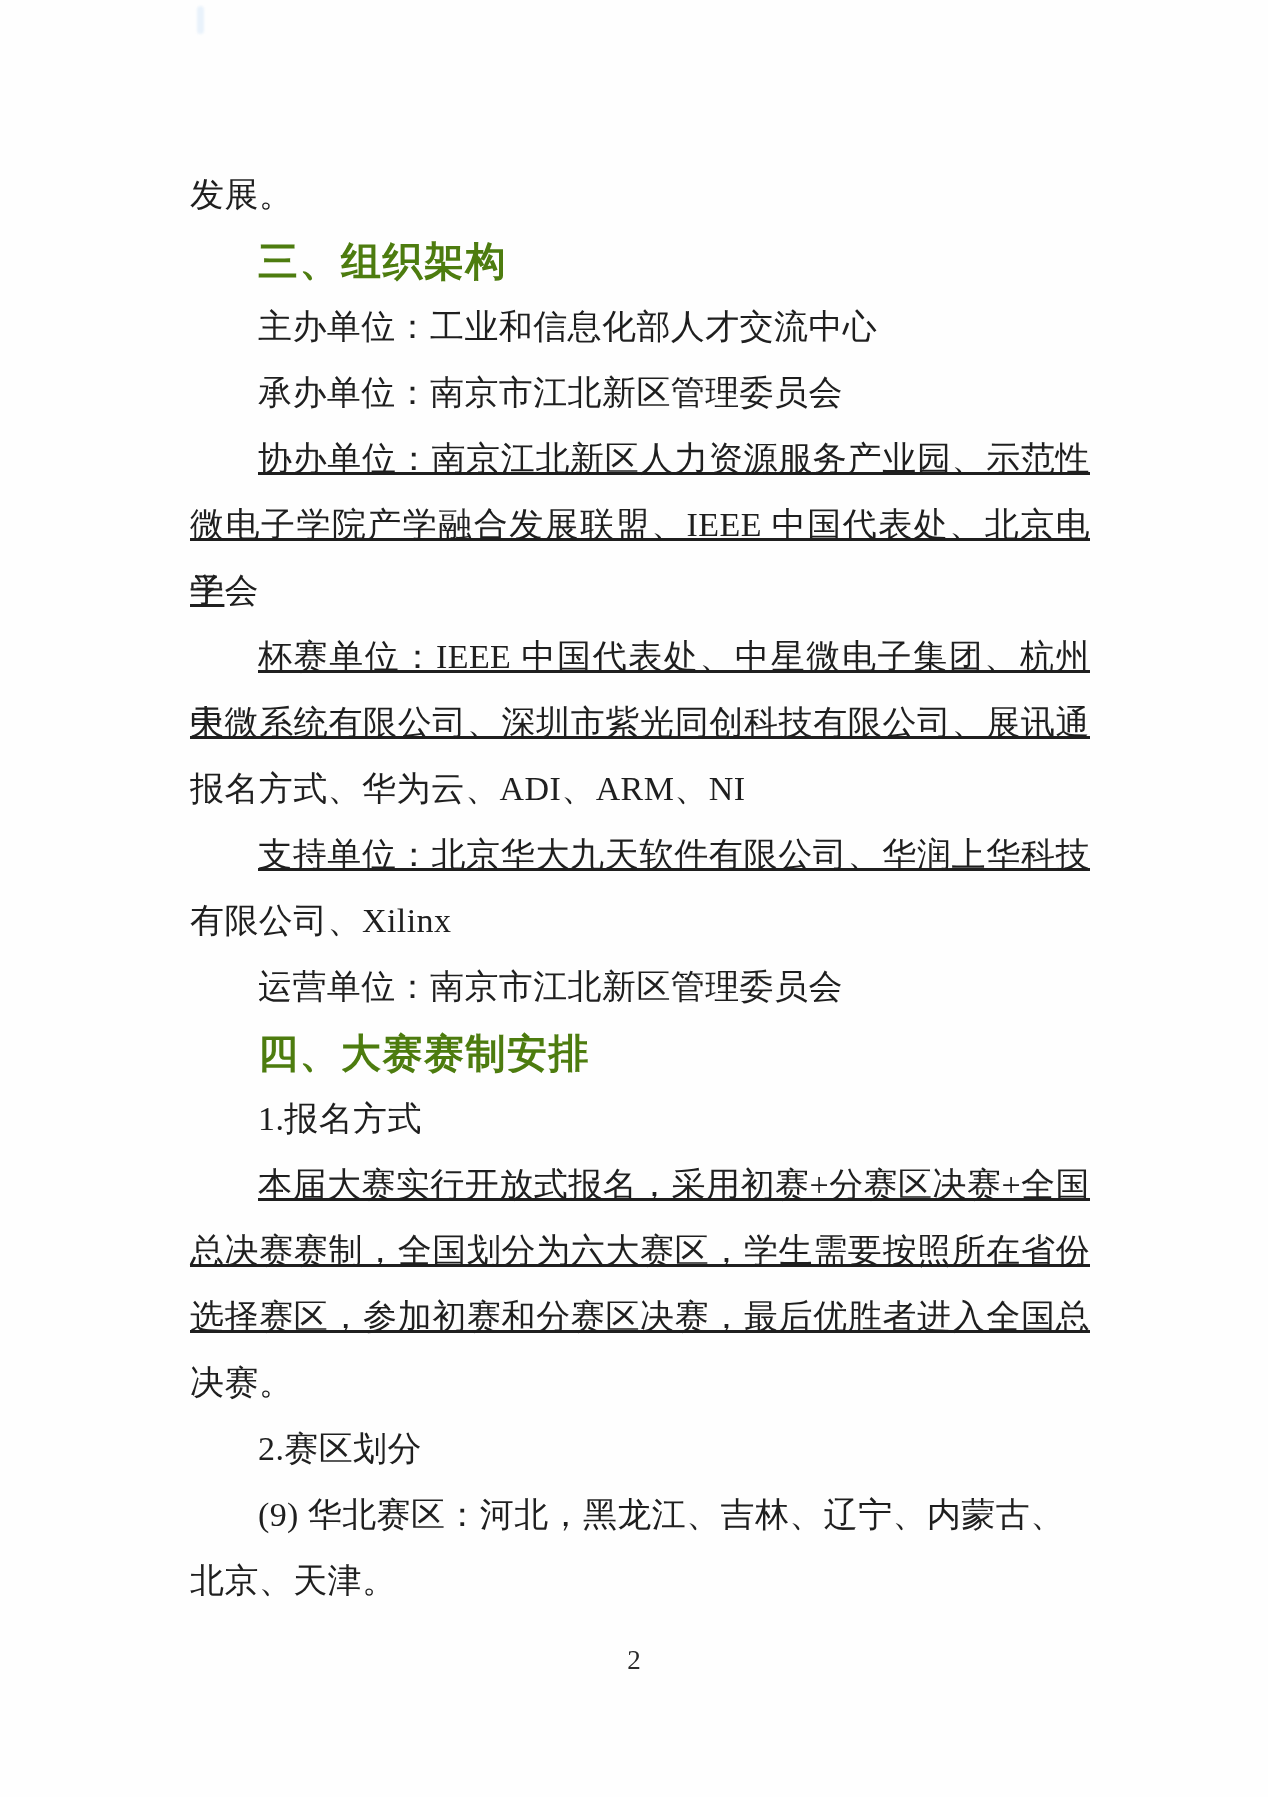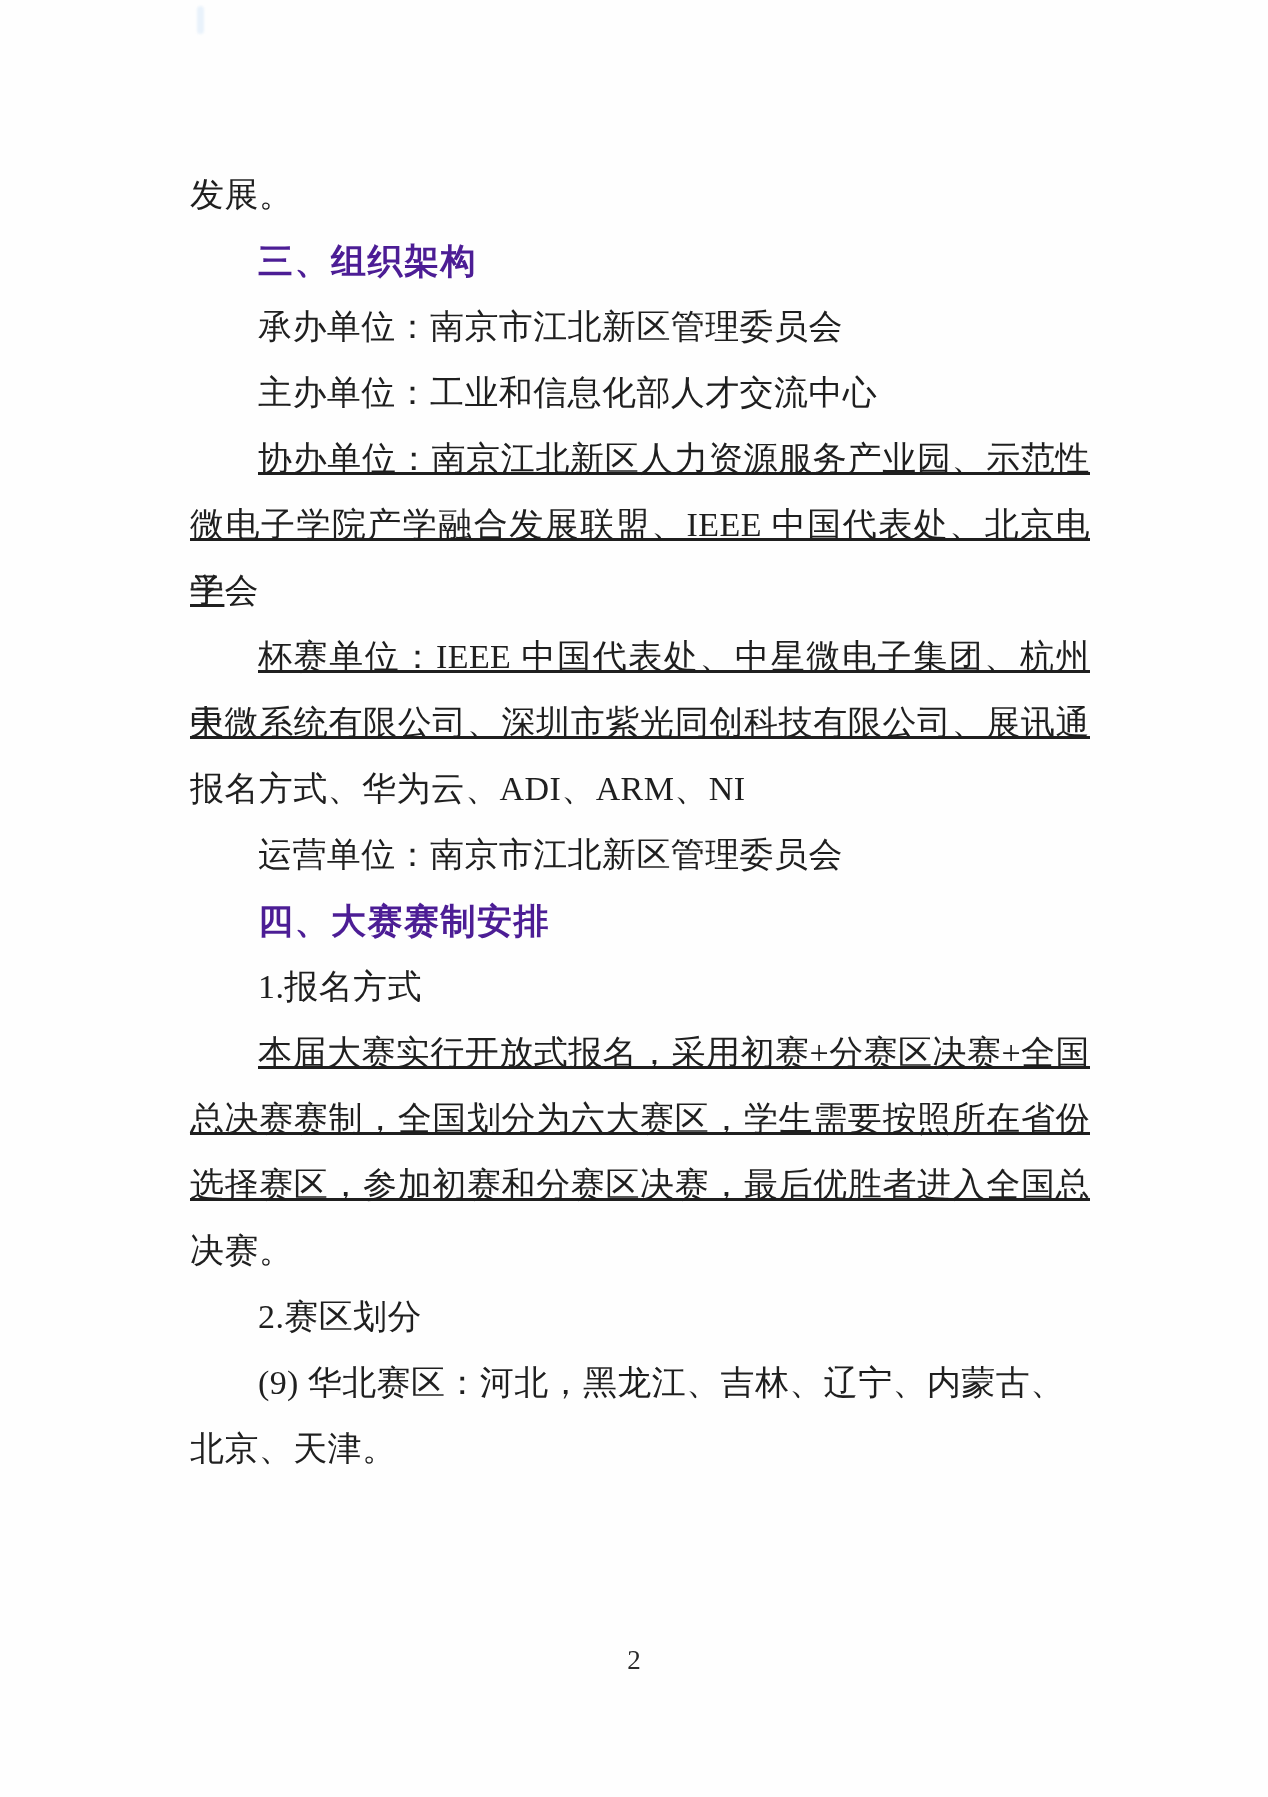--- a/index.html
+++ b/index.html
@@ -39,22 +39,22 @@
   }
   .ln.indent { text-indent: 68px; }
   .ln.fill {
     text-align: justify;
     text-align-last: justify;
     text-decoration: underline;
   }
   .ln.heading {
     font-family: "DejaVu Sans", "Liberation Sans", sans-serif;
     font-weight: 700;
-    font-size: 35px;
-    color: #4c1d95;
+    font-size: 40px;
+    color: #4d7c0f;
     letter-spacing: 1.5px;
   }
   .page-num {
     position: absolute;
     top: 1640px;
     left: 0;
     right: 0;
     height: 40px;
     line-height: 40px;
     text-align: center;
@@ -74,39 +74,43 @@
 
     <div class="para">
       <div class="ln">发展。</div>
     </div>
 
     <div class="para">
       <div class="ln indent heading">三、组织架构</div>
     </div>
 
     <div class="para">
-      <div class="ln indent">承办单位：南京市江北新区管理委员会</div>
+      <div class="ln indent">主办单位：工业和信息化部人才交流中心</div>
     </div>
 
     <div class="para">
-      <div class="ln indent">主办单位：工业和信息化部人才交流中心</div>
+      <div class="ln indent">承办单位：南京市江北新区管理委员会</div>
     </div>
 
     <div class="para">
       <div class="ln indent fill">协办单位：南京江北新区人力资源服务产业园、示范性</div>
       <div class="ln fill">微电子学院产学融合发展联盟、IEEE 中国代表处、北京电子</div>
       <div class="ln">学会</div>
     </div>
 
     <div class="para">
       <div class="ln indent fill">杯赛单位：IEEE 中国代表处、中星微电子集团、杭州中</div>
       <div class="ln fill">天微系统有限公司、深圳市紫光同创科技有限公司、展讯通</div>
       <div class="ln">报名方式、华为云、ADI、ARM、NI</div>
     </div>
 
+    <div class="para">
+      <div class="ln indent fill">支持单位：北京华大九天软件有限公司、华润上华科技</div>
+      <div class="ln">有限公司、Xilinx</div>
+    </div>
 
     <div class="para">
       <div class="ln indent">运营单位：南京市江北新区管理委员会</div>
     </div>
 
     <div class="para">
       <div class="ln indent heading">四、大赛赛制安排</div>
     </div>
 
     <div class="para">

